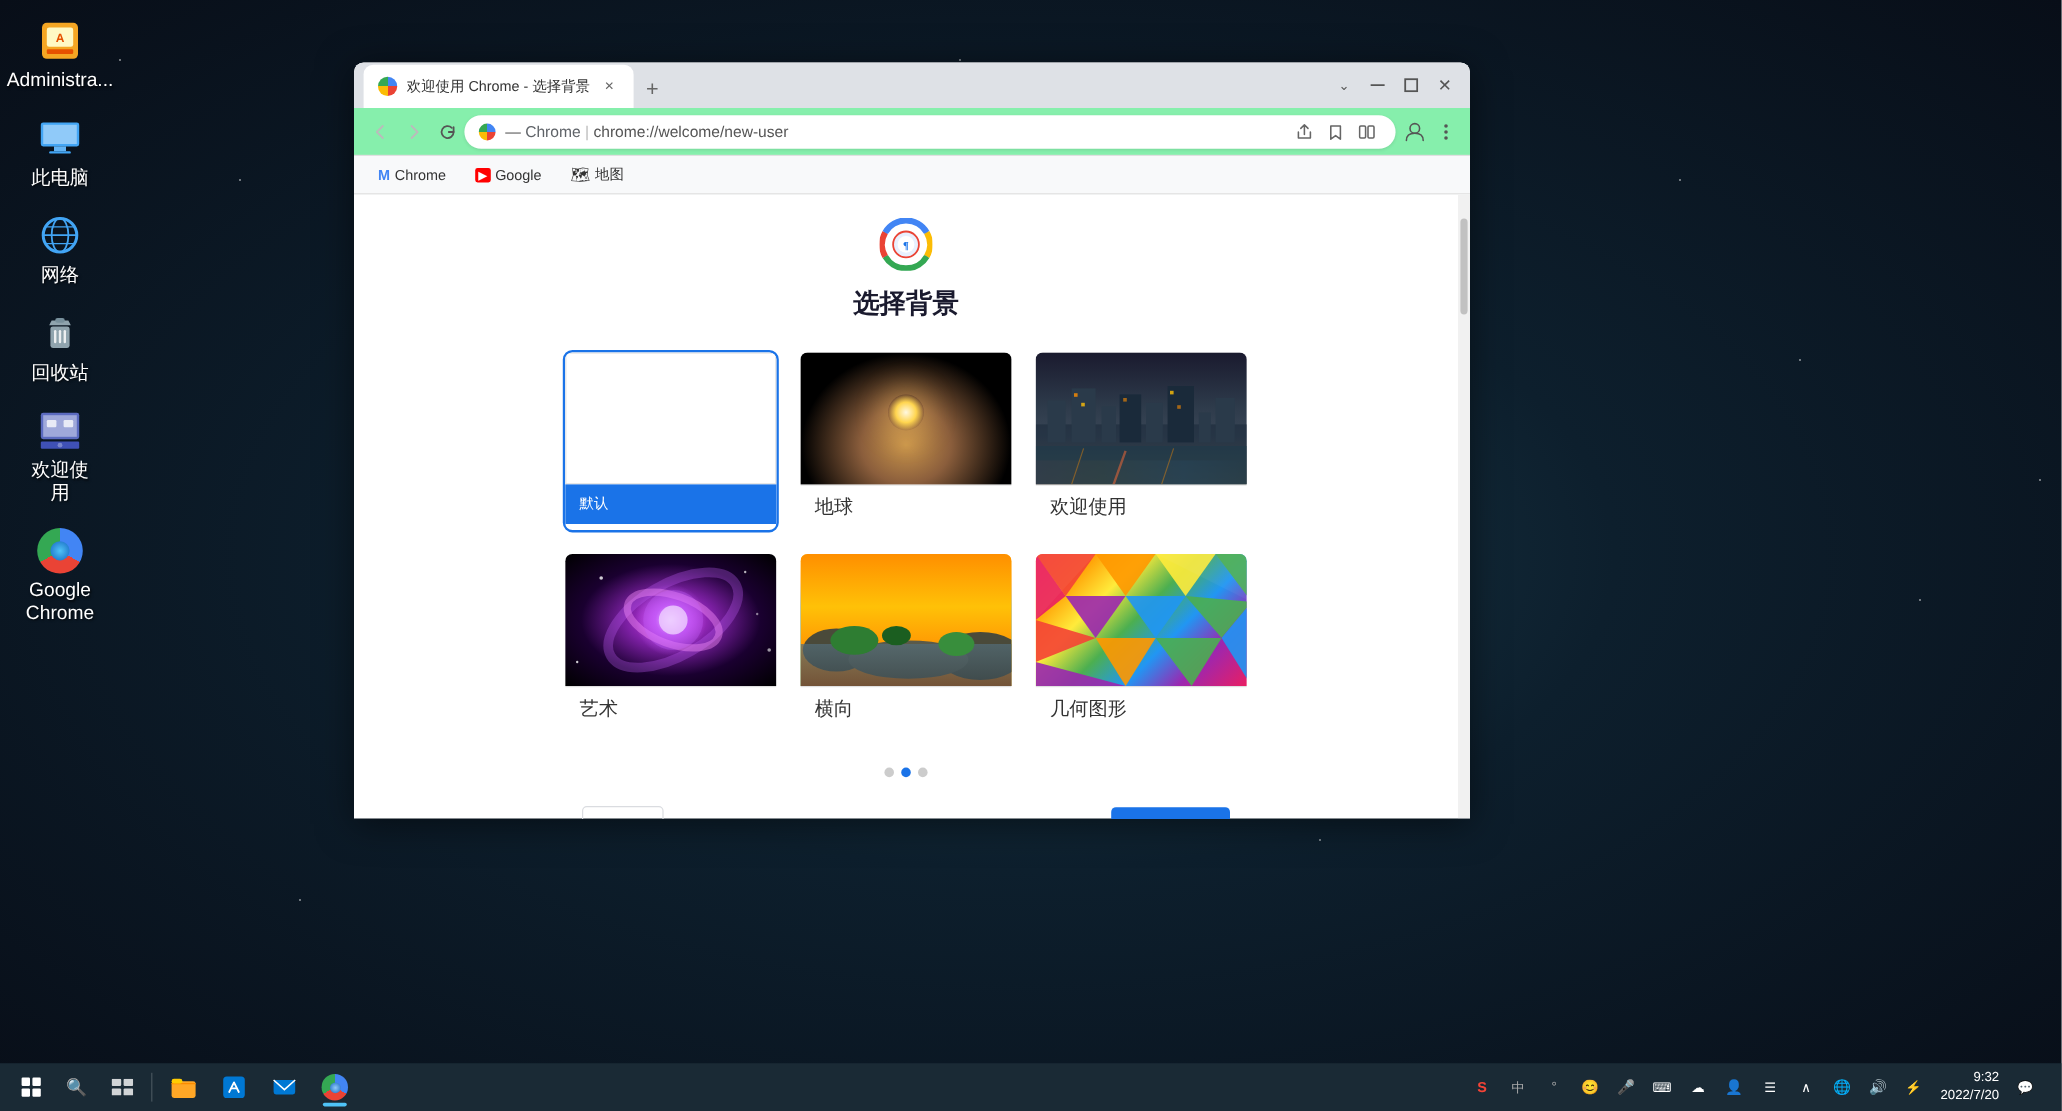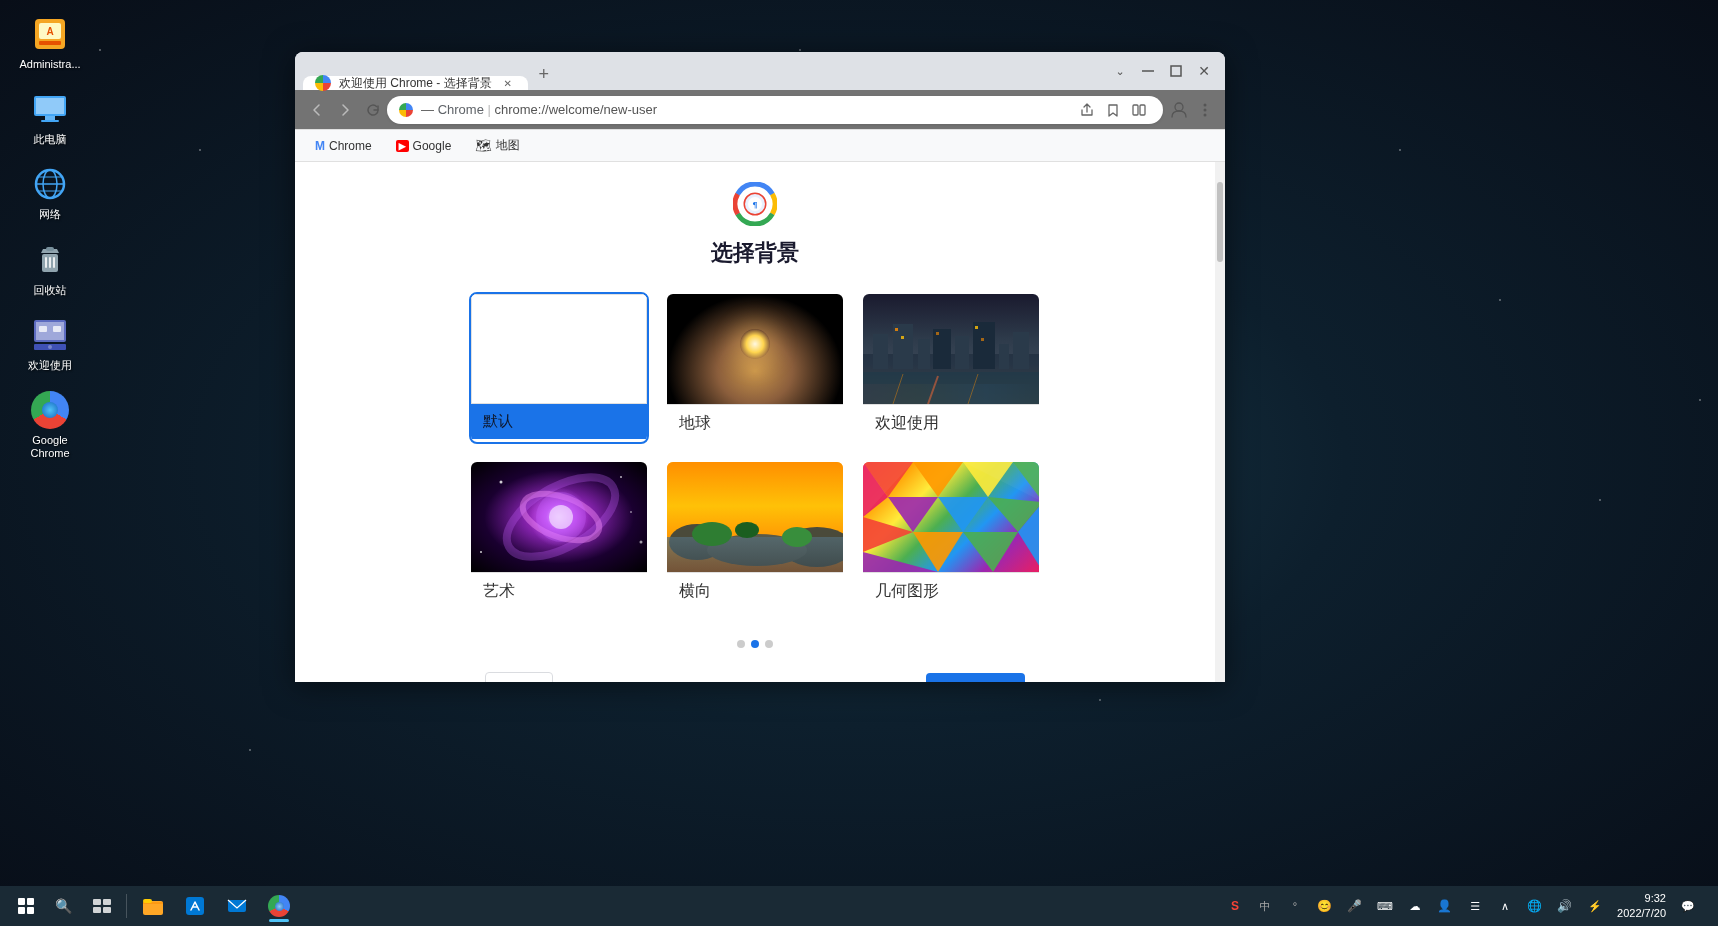--- a/index.html
+++ b/index.html
@@ -59,21 +59,21 @@
       width: 40px;
       height: 40px;
       display: flex;
       align-items: center;
       justify-content: center;
       font-size: 28px;
       margin-bottom: 4px;
     }
     .desktop-icon-label {
       color: white;
-      font-size: 11px;
+      font-size: 16px;
       text-align: center;
       text-shadow: 1px 1px 2px rgba(0,0,0,0.8);
       line-height: 1.2;
     }
 
     
     .browser-window {
       position: absolute;
       top: 52px;
       left: 295px;
@@ -97,21 +97,21 @@
       position: relative;
     }
     .tab-strip {
       display: flex;
       align-items: flex-end;
       flex: 1;
       gap: 2px;
     }
     .browser-tab {
       background: white;
-      height: 14px;
+      height: 36px;
       min-width: 200px;
       max-width: 240px;
       border-radius: 8px 8px 0 0;
       display: flex;
       align-items: center;
       padding: 0 12px;
       gap: 8px;
       font-size: 12px;
       color: #333;
       position: relative;
@@ -168,21 +168,21 @@
       align-items: center;
       justify-content: center;
       border-radius: 4px;
       cursor: pointer;
       color: #555;
       font-size: 14px;
     }
 
     
     .toolbar {
-      background: #737373;
+      background: #86efac;
       height: 40px;
       display: flex;
       align-items: center;
       padding: 0 8px;
       gap: 0;
       border-bottom: 1px solid #e0e0e0;
     }
     .nav-btn {
       width: 28px;
       height: 28px;
@@ -335,23 +335,23 @@
       font-size: 16px;
       color: #333;
       background: white;
       border-top: 1px solid #e0e0e0;
     }
     .bg-card.default-card .bg-card-image {
       background: white;
     }
     .bg-card.default-card .default-label-blue {
       background: #1a73e8;
-      color: #0f172a;
+      color: #ffffff;
       padding: 8px 12px;
-      font-size: 15px;
+      font-size: 12px;
     }
 
     
     .earth-bg {
       background: radial-gradient(ellipse at 50% 70%, #c8944a 0%, #8b5e3c 30%, #000 70%);
       width: 100%;
       height: 110px;
       position: relative;
       display: flex;
       align-items: center;

